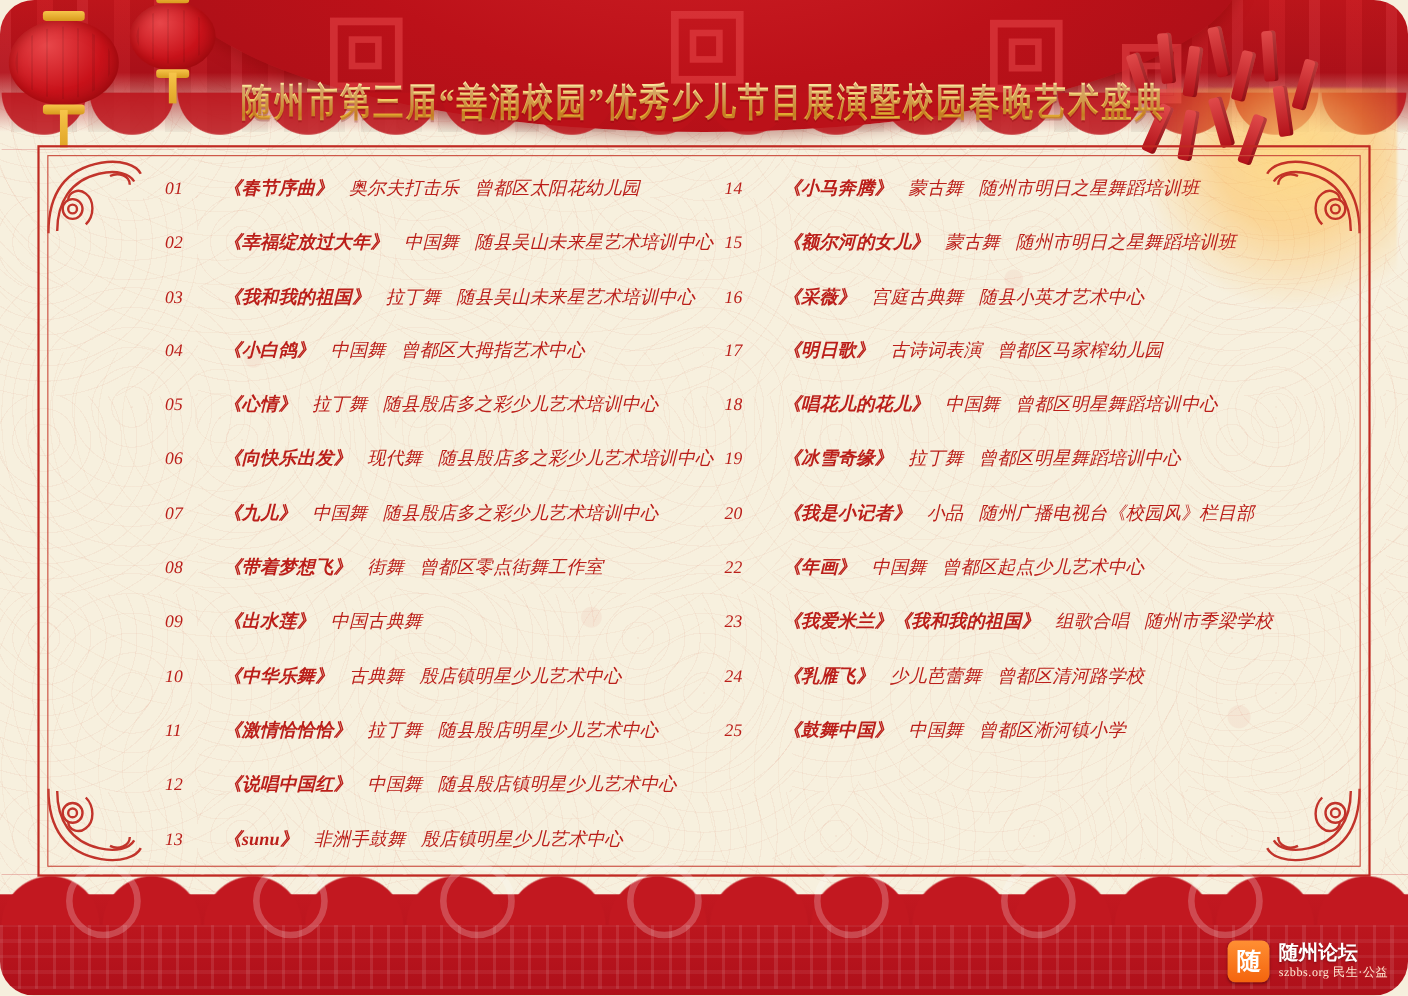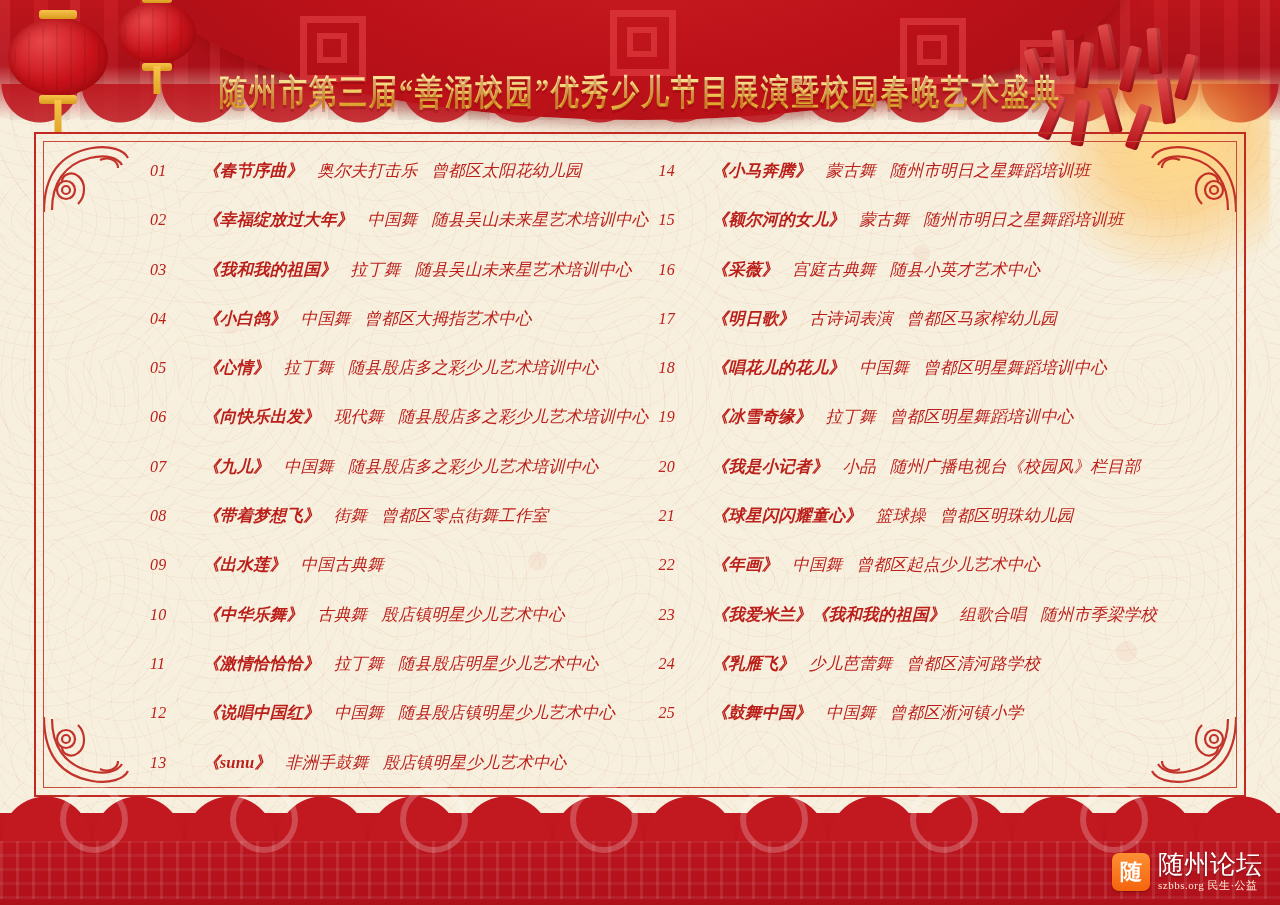--- a/index.html
+++ b/index.html
@@ -17,20 +17,21 @@
     position: relative;
     width: 1280px;
     height: 905px;
     background:
       radial-gradient(circle at 18% 36%, rgba(200,40,30,0.05) 0 8px, transparent 9px),
       radial-gradient(circle at 42% 62%, rgba(200,40,30,0.05) 0 9px, transparent 10px),
       radial-gradient(circle at 72% 28%, rgba(200,40,30,0.05) 0 8px, transparent 9px),
       radial-gradient(circle at 88% 72%, rgba(200,40,30,0.05) 0 10px, transparent 11px),
       #f7f0de;
     overflow: hidden;
+    border-radius: 31px;
   }
   
   .pattern {
     position: absolute;
     inset: 0;
     background-image:
       repeating-radial-gradient(circle at 40px 40px, rgba(198,60,40,0.055) 0 1px, transparent 1px 14px),
       repeating-radial-gradient(circle at 120px 110px, rgba(198,60,40,0.05) 0 1px, transparent 1px 18px),
       repeating-radial-gradient(circle at 200px 60px, rgba(198,60,40,0.045) 0 1px, transparent 1px 22px);
     background-size: 180px 180px, 260px 260px, 320px 320px;
@@ -261,22 +262,22 @@
     color: #fff;
     font-size: 22px;
     font-weight: bold;
     display: flex;
     align-items: center;
     justify-content: center;
     box-shadow: 0 1px 2px rgba(0,0,0,.3);
   }
   .wm-text-main {
     color: #fff;
-    font-size: 26px;
-    font-weight: normal;
+    font-size: 18px;
+    font-weight: bold;
     line-height: 1.05;
     text-shadow: 0 1px 2px rgba(0,0,0,.35);
   }
   .wm-text-sub {
     color: #ffe9d2;
     font-size: 11px;
     letter-spacing: .5px;
   }
 </style>
 </head>
@@ -491,26 +492,20 @@
           <span class="kind">拉丁舞</span>
           <span class="unit">曾都区明星舞蹈培训中心</span>
         </div>
       <div class="row">
           <span class="num">20</span>
           <span class="name">《我是小记者》</span>
           <span class="kind">小品</span>
           <span class="unit">随州广播电视台《校园风》栏目部</span>
         </div>
       <div class="row">
-          <span class="num">21</span>
-          <span class="name">《球星闪闪耀童心》</span>
-          <span class="kind">篮球操</span>
-          <span class="unit">曾都区明珠幼儿园</span>
-        </div>
-      <div class="row">
           <span class="num">22</span>
           <span class="name">《年画》</span>
           <span class="kind">中国舞</span>
           <span class="unit">曾都区起点少儿艺术中心</span>
         </div>
       <div class="row">
           <span class="num">23</span>
           <span class="name">《我爱米兰》《我和我的祖国》</span>
           <span class="kind">组歌合唱</span>
           <span class="unit">随州市季梁学校</span>

